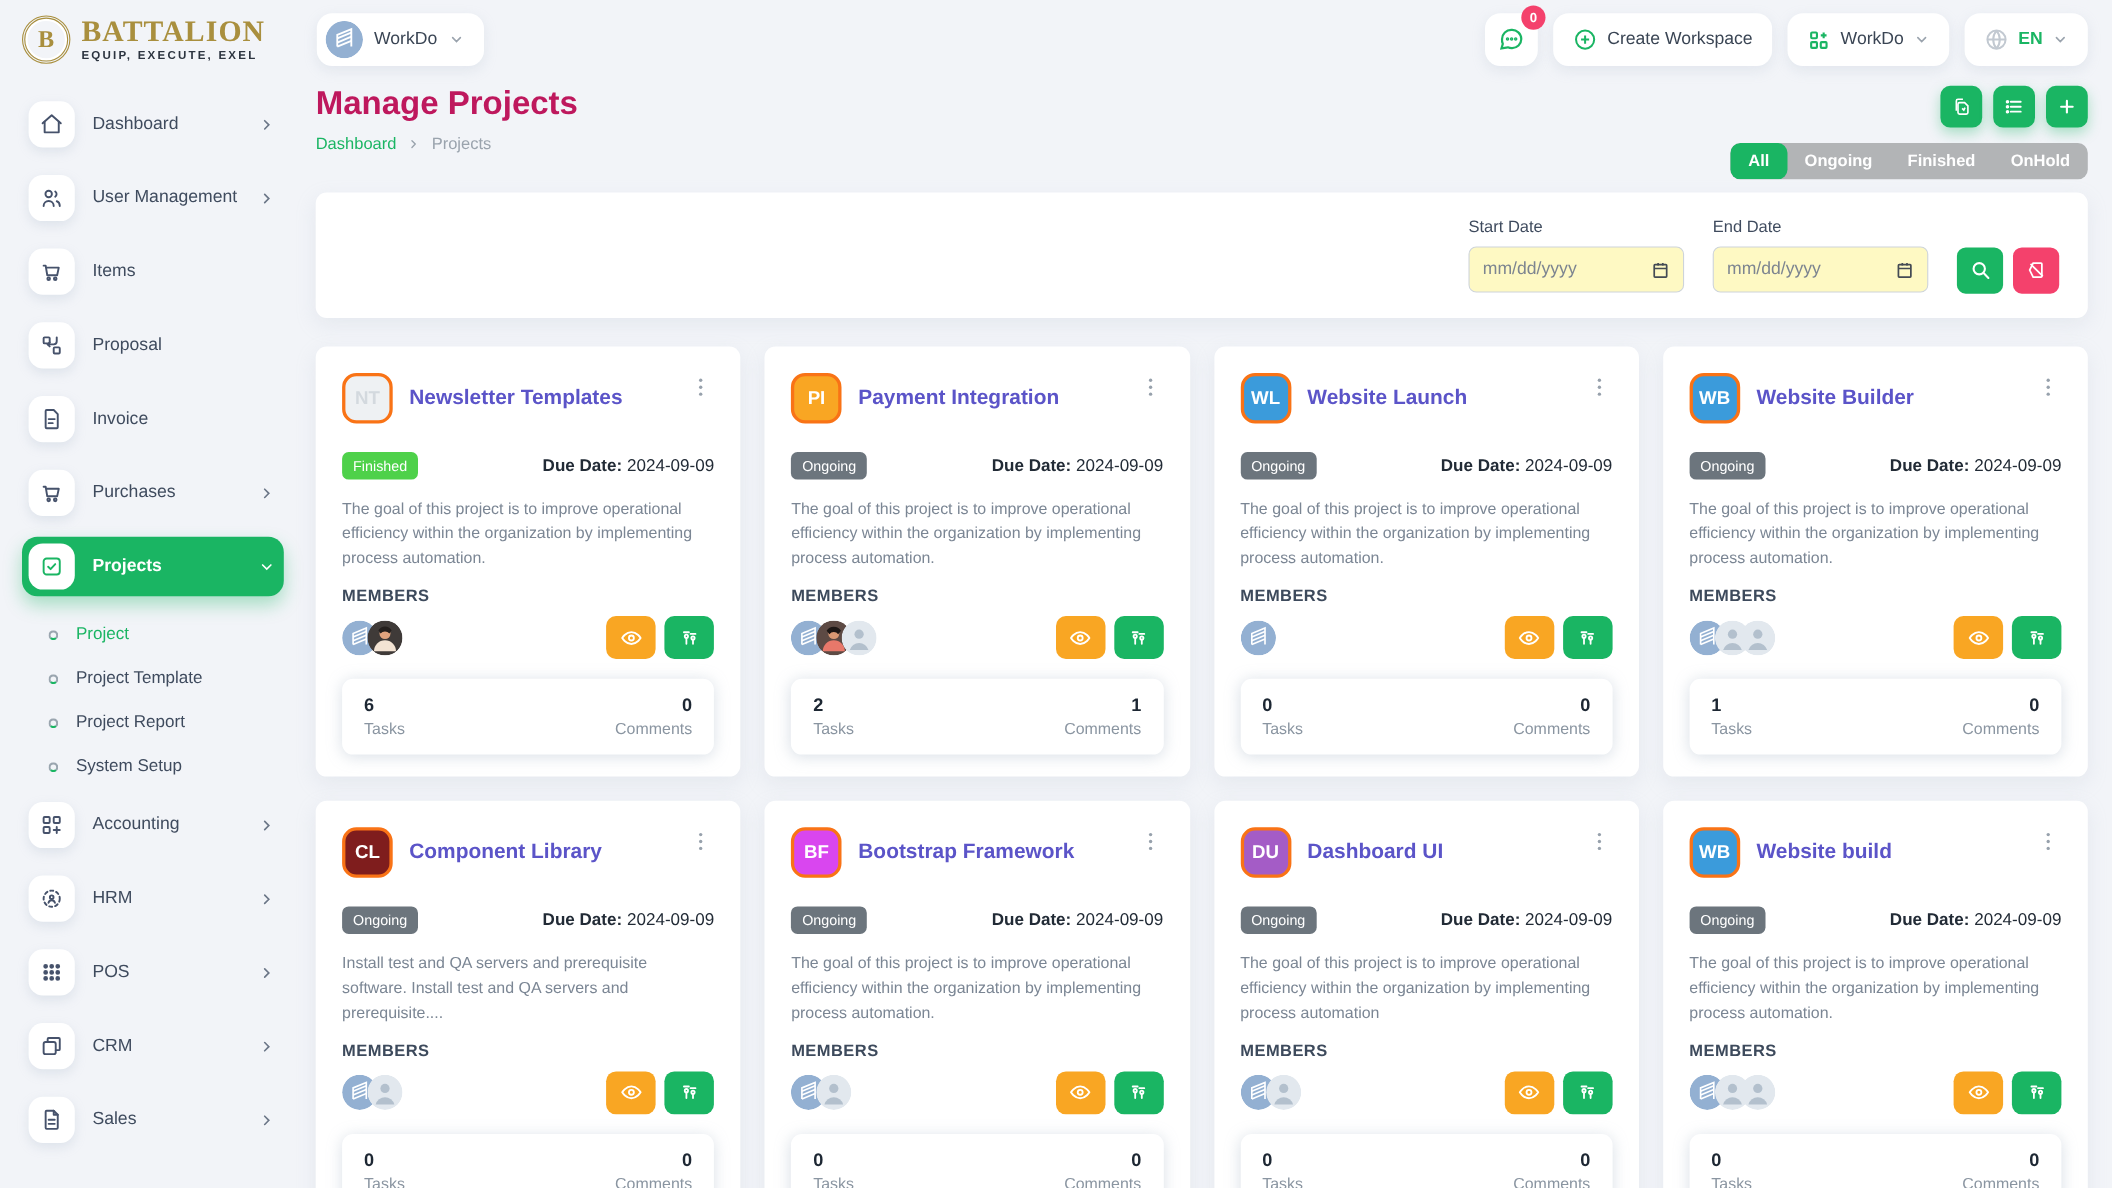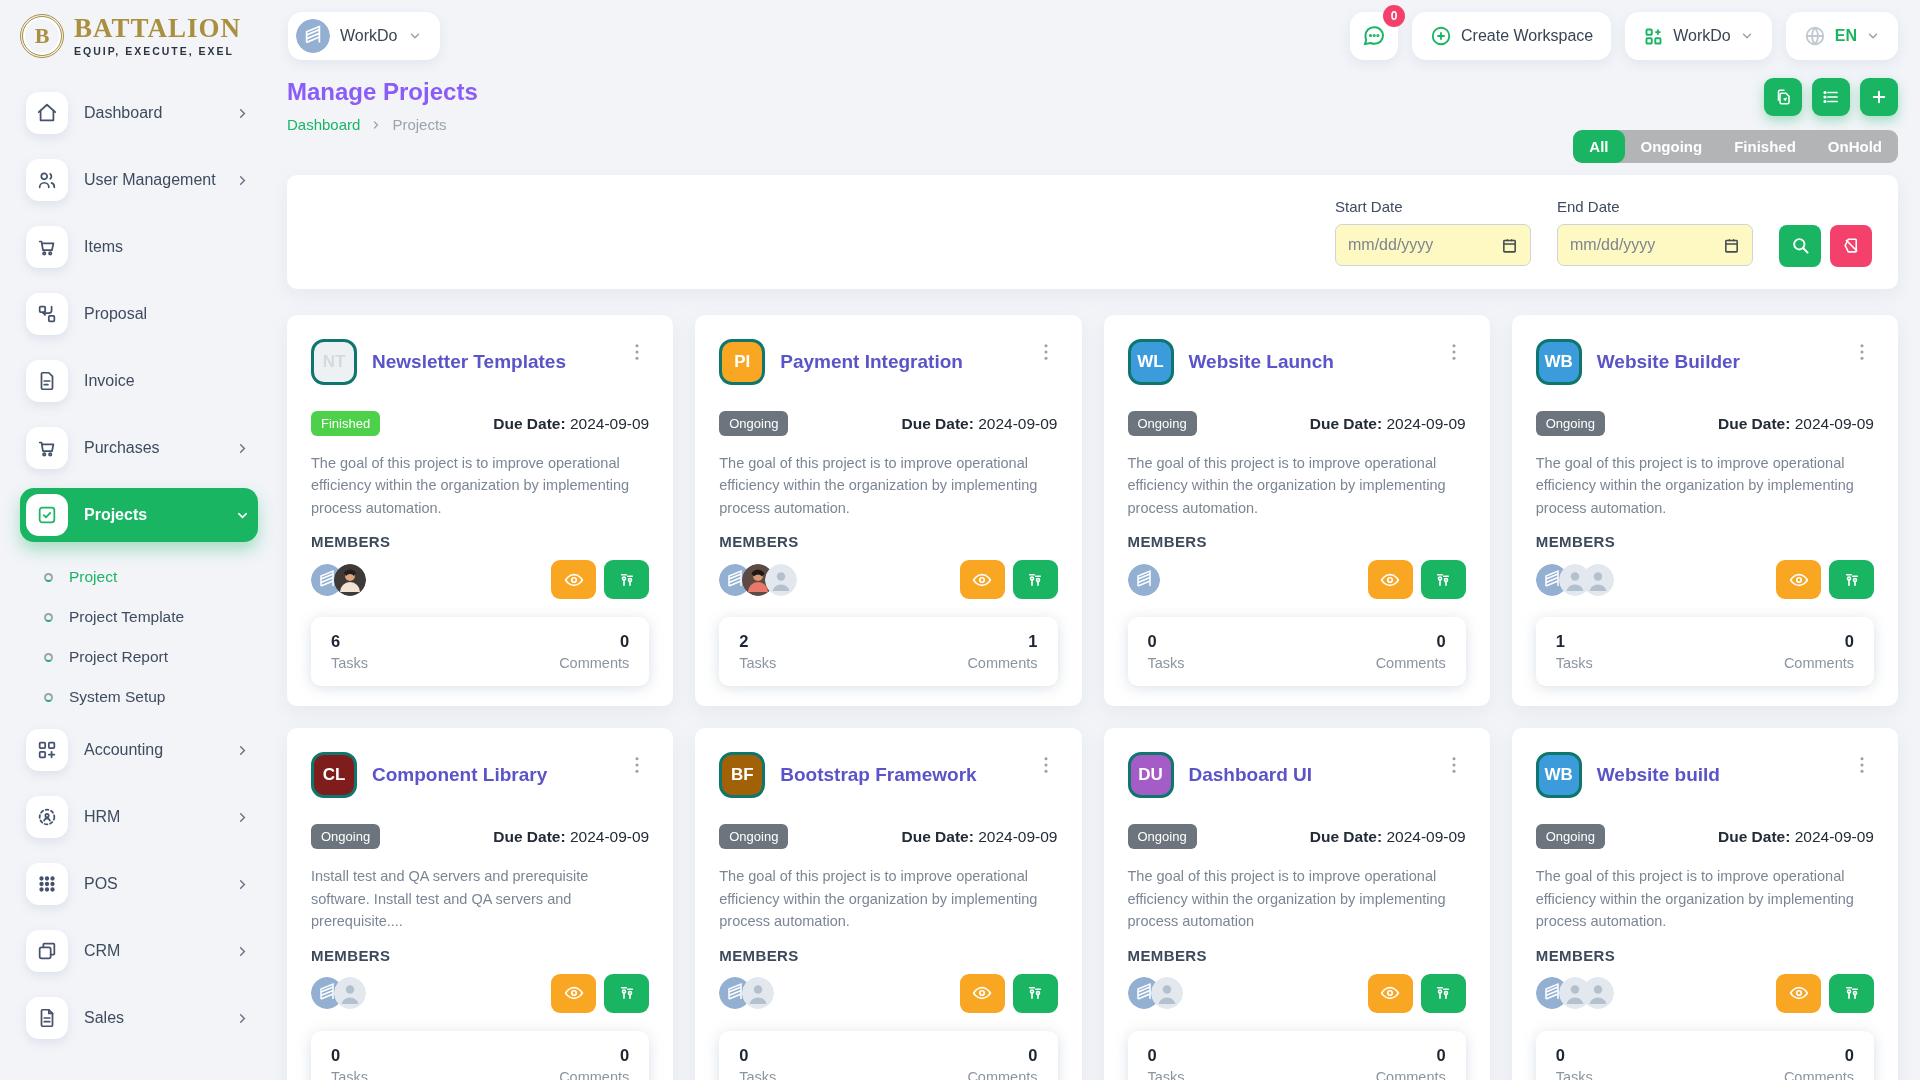--- a/index.html
+++ b/index.html
@@ -72,21 +72,21 @@
 
   .submenu { padding: 2px 0 6px 14px; }
   .submenu-item { display: flex; align-items: center; gap: 16px; padding: 11px 0; cursor: pointer; }
   .submenu-bullet { width: 9px; height: 9px; border-radius: 50%; border: 2px solid #9aa5af; border-bottom-color: #1ab563; flex: 0 0 auto; margin-left: 10px; }
   .submenu-label { font-size: 15.5px; color: #3f4b5e; }
   .submenu-item.active .submenu-label { color: #1ab563; }
 
   
   .main { margin: 14px 22px 0 287px; }
   .main-head { display: flex; align-items: flex-start; }
-  .page-title { font-size: 24px; font-weight: bold; color: #8b5cf6; }
+  .page-title { font-size: 30px; font-weight: bold; color: #be185d; }
   .breadcrumb { display: flex; align-items: center; gap: 10px; margin-top: 10px; font-size: 15px; }
   .breadcrumb a { color: #1ab563; text-decoration: none; cursor: pointer; }
   .crumb-sep { color: #9aa3ad; font-size: 13px; }
   .crumb-current { color: #9aa3ad; }
 
   .head-right { margin-left: auto; display: flex; flex-direction: column; align-items: flex-end; gap: 14px; }
   .toolbar { display: flex; gap: 10px; }
   .tool-btn {
     width: 38px; height: 38px; border: none; border-radius: 9px; cursor: pointer;
     background: #1ab563; color: #fff; display: flex; align-items: center; justify-content: center;
@@ -123,21 +123,21 @@
   .sq-btn.reset { background: #f4416c; }
 
   
   .grid { margin-top: 26px; display: grid; grid-template-columns: repeat(4, 1fr); gap: 22px; align-items: start; }
   .card {
     background: #fff; border-radius: 10px; padding: 24px 24px 20px;
     box-shadow: 0 6px 18px rgba(170,184,200,.18);
   }
   .card-head { display: flex; align-items: center; gap: 15px; }
   .tile {
-    width: 46px; height: 46px; border-radius: 13px; border: 3px solid #0f766e; flex: 0 0 auto;
+    width: 46px; height: 46px; border-radius: 13px; border: 3px solid #f97316; flex: 0 0 auto;
     display: flex; align-items: center; justify-content: center; font-size: 17px; font-weight: bold;
   }
   .card-title { font-size: 19px; font-weight: bold; color: #5b54c8; flex: 1 1 auto; cursor: pointer; line-height: 1.2; }
   .kebab { border: none; background: none; cursor: pointer; padding: 4px; align-self: flex-start; color: #97a1ac; }
   .card-meta { display: flex; align-items: center; margin-top: 26px; }
   .badge { color: #fff; font-size: 13px; padding: 5px 10px; border-radius: 6px; }
   .badge.finished { background: #4ed14a; }
   .badge.ongoing { background: #6c757d; }
   .due { margin-left: auto; font-size: 15.5px; color: #222b36; }
   .due b { font-weight: bold; }
@@ -851,21 +851,21 @@
         <div class="stat-lbl">Tasks</div>
       </div>
       <div class="stat right">
         <div class="stat-num">0</div>
         <div class="stat-lbl">Comments</div>
       </div>
     </div>
   </article>
       <article class="card">
     <div class="card-head">
-      <div class="tile" style="background: #a16207; color: rgb(255, 255, 255);">BF</div>
+      <div class="tile" style="background: #d946ef; color: rgb(255, 255, 255);">BF</div>
       <h3 class="card-title">Bootstrap Framework</h3>
       <button class="kebab">
         <svg width="16" height="18" viewBox="0 0 8 20" fill="currentColor">
               <circle cx="4" cy="3" r="1.7"></circle>
               <circle cx="4" cy="10" r="1.7"></circle>
               <circle cx="4" cy="17" r="1.7"></circle>
             </svg>
       </button>
     </div>
     <div class="card-meta">

